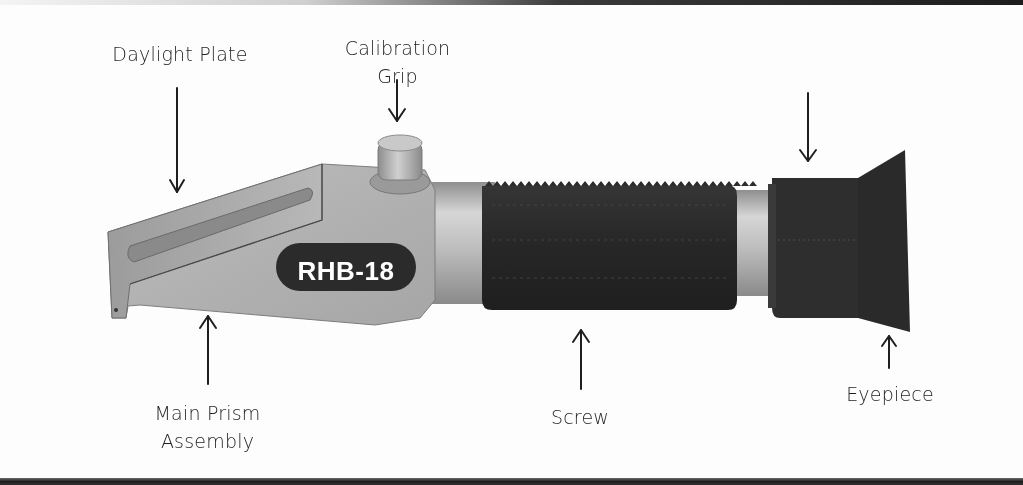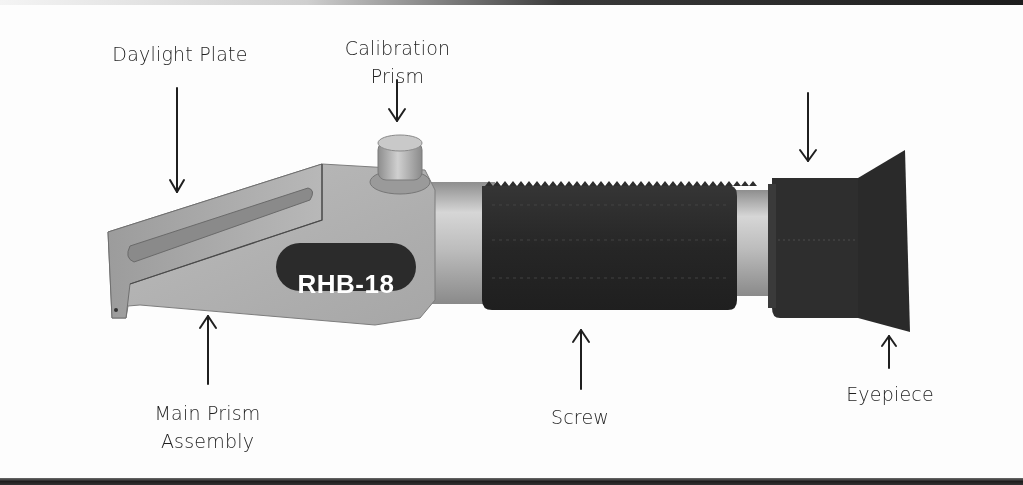--- a/index.html
+++ b/index.html
@@ -87,31 +87,31 @@
     <line x1="492" y1="278" x2="728" y2="278"></line>
   </g>
 
   <path d="M772 178 L860 178 L860 318 L780 318 Q772 318 772 308 Z" fill="#2e2e2e"></path>
   <rect x="768" y="184" width="8" height="124" fill="#3a3a3a"></rect>
   <line x1="778" y1="240" x2="860" y2="240" stroke="#555" stroke-width="0.8" stroke-dasharray="2 3"></line>
 
   <path d="M858 178 L905 150 L910 332 L858 318 Z" fill="#2a2a2a"></path>
 </svg>
 
-<div style="position:absolute; left:276px; top:243px; width:140px; height:56px; display:flex; align-items:center; justify-content:center;margin-top:13px;">
+<div style="position:absolute; left:276px; top:243px; width:140px; height:56px; display:flex; align-items:center; justify-content:center;">
   <span style="color:#fff; font-family:'Liberation Sans', sans-serif; font-weight:700; font-size:26px; letter-spacing:0.5px;">RHB-18</span>
 </div>
 
 <div class="label" style="left:95px; top:40px; width:170px;">
   <span>Daylight Plate</span>
 </div>
 
 <div class="label" style="left:325px; top:34px; width:145px;">
   <div>Calibration</div>
-  <div>Prism</div>
+  <div>Grip</div>
 </div>
 
 <div class="label" style="left:735px; top:33px; width:145px;">
 </div>
 
 <div class="label" style="left:135px; top:399px; width:145px;">
   <div>Main Prism</div>
   <div>Assembly</div>
 </div>
 

